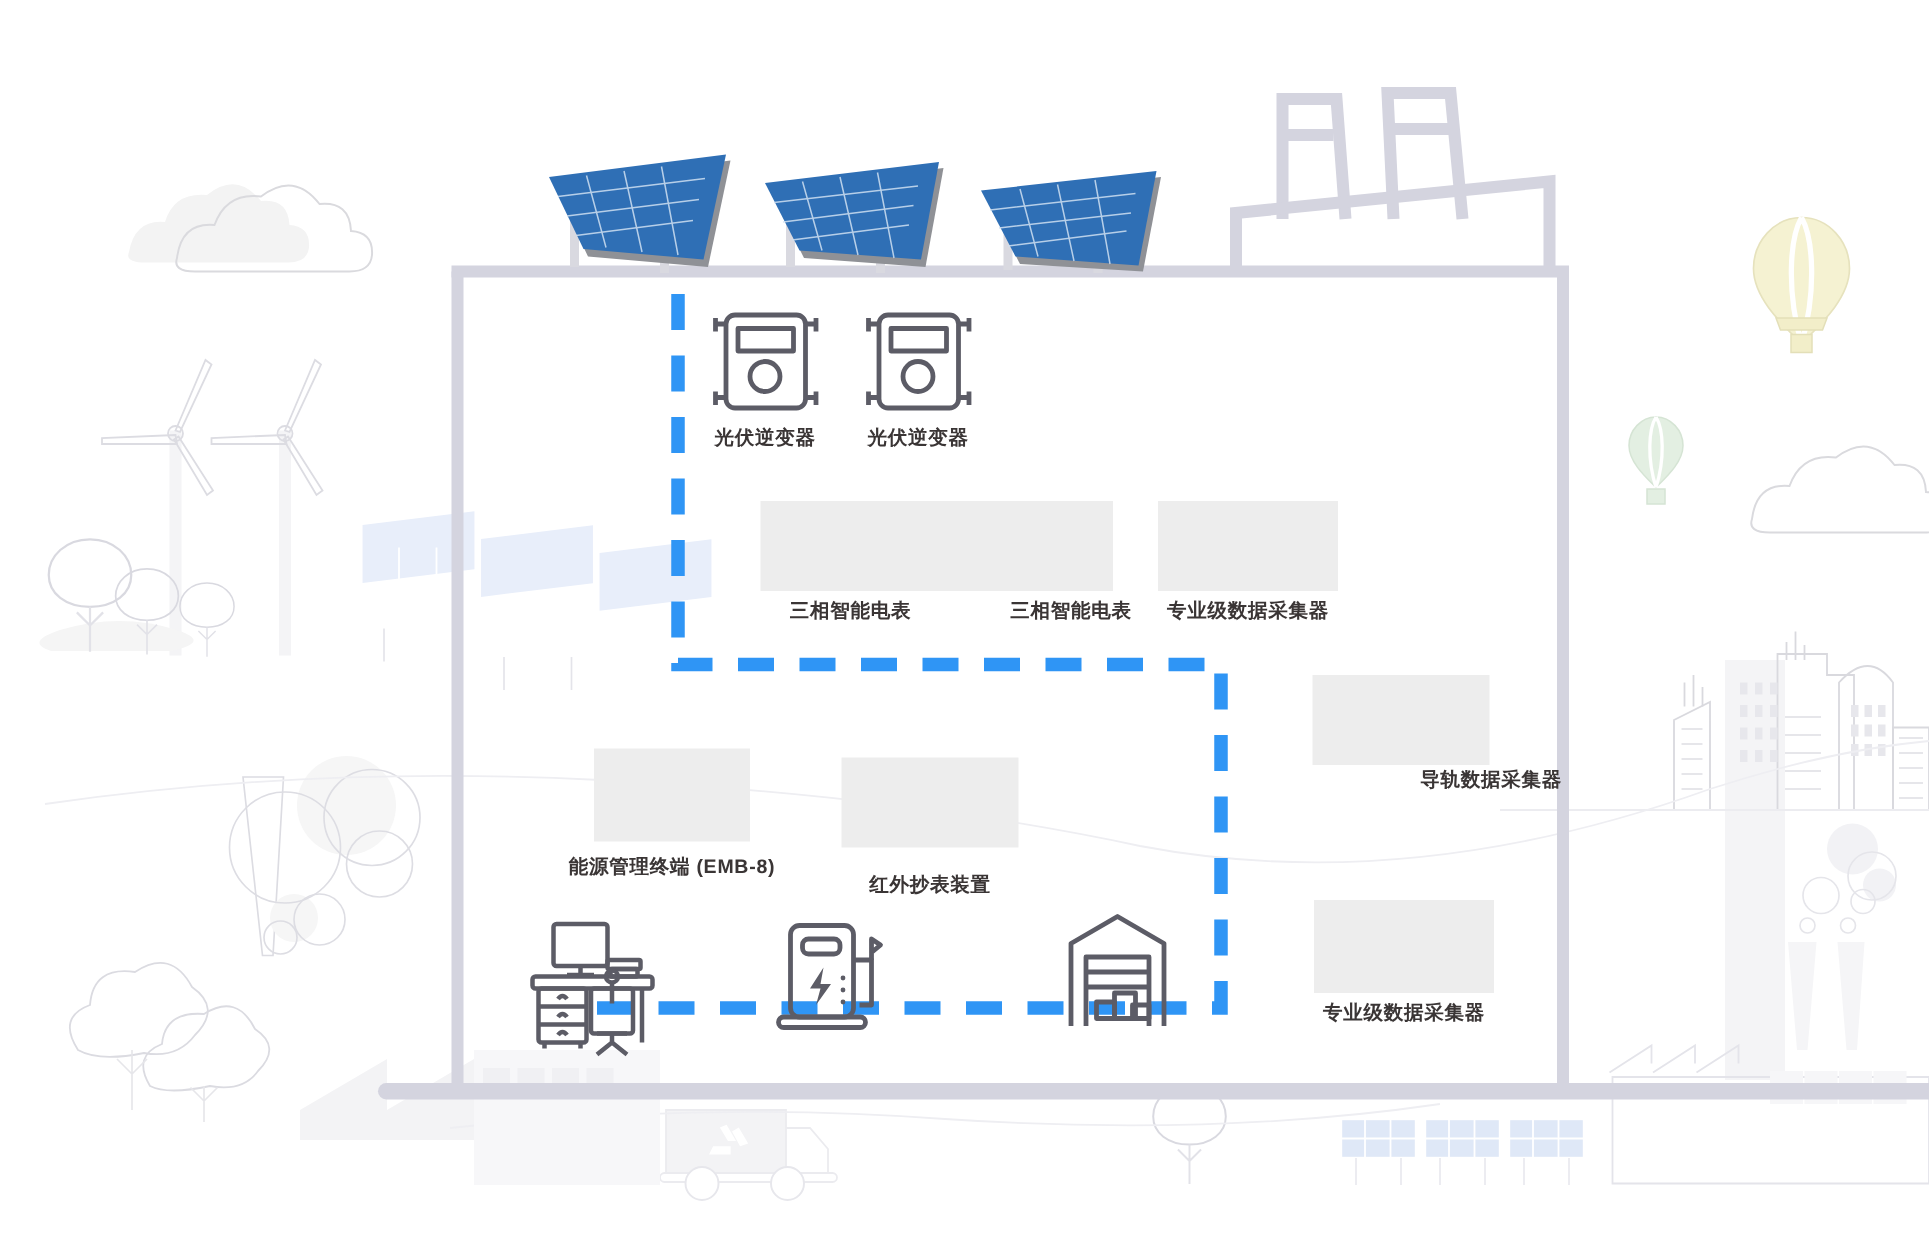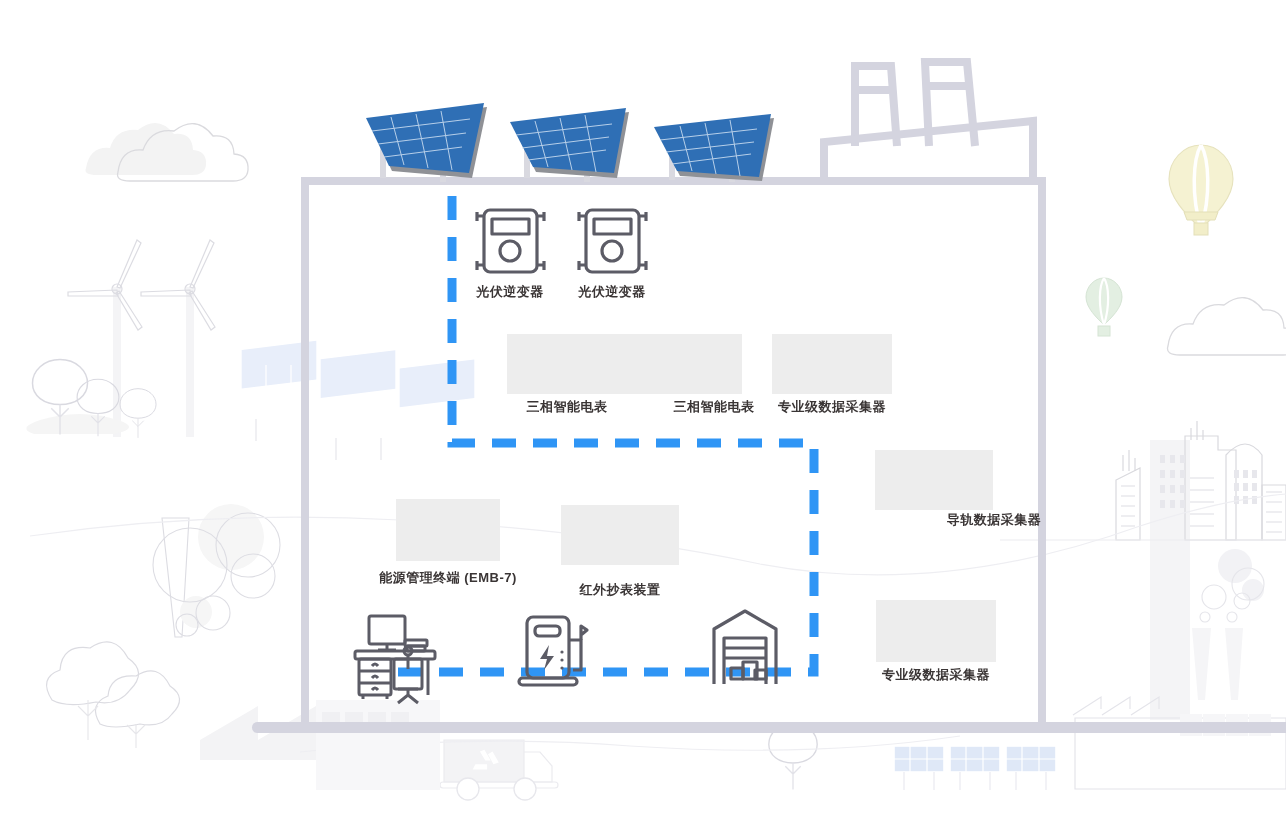--- a/index.html
+++ b/index.html
@@ -354,17 +354,17 @@
   <div class="ph" style="left:396px;top:499px;width:104px;height:62px;"></div>
   <div class="ph" style="left:561px;top:505px;width:118px;height:60px;"></div>
   <div class="ph" style="left:876px;top:600px;width:120px;height:62px;"></div>
 
   <div class="label" style="left:510px;top:283px;">光伏逆变器</div>
   <div class="label" style="left:612px;top:283px;">光伏逆变器</div>
   <div class="label" style="left:567px;top:398px;">三相智能电表</div>
   <div class="label" style="left:714px;top:398px;">三相智能电表</div>
   <div class="label" style="left:832px;top:398px;">专业级数据采集器</div>
   <div class="label" style="left:982px;top:511px;margin-left:12px;">导轨数据采集器</div>
-  <div class="label" style="left:448px;top:569px;">能源管理终端 (EMB-7)</div>
+  <div class="label" style="left:448px;top:569px;">能源管理终端 (EMB-8)</div>
   <div class="label" style="left:620px;top:581px;">红外抄表装置</div>
   <div class="label" style="left:936px;top:666px;">专业级数据采集器</div>
 
 </div>
 
 </body></html>

